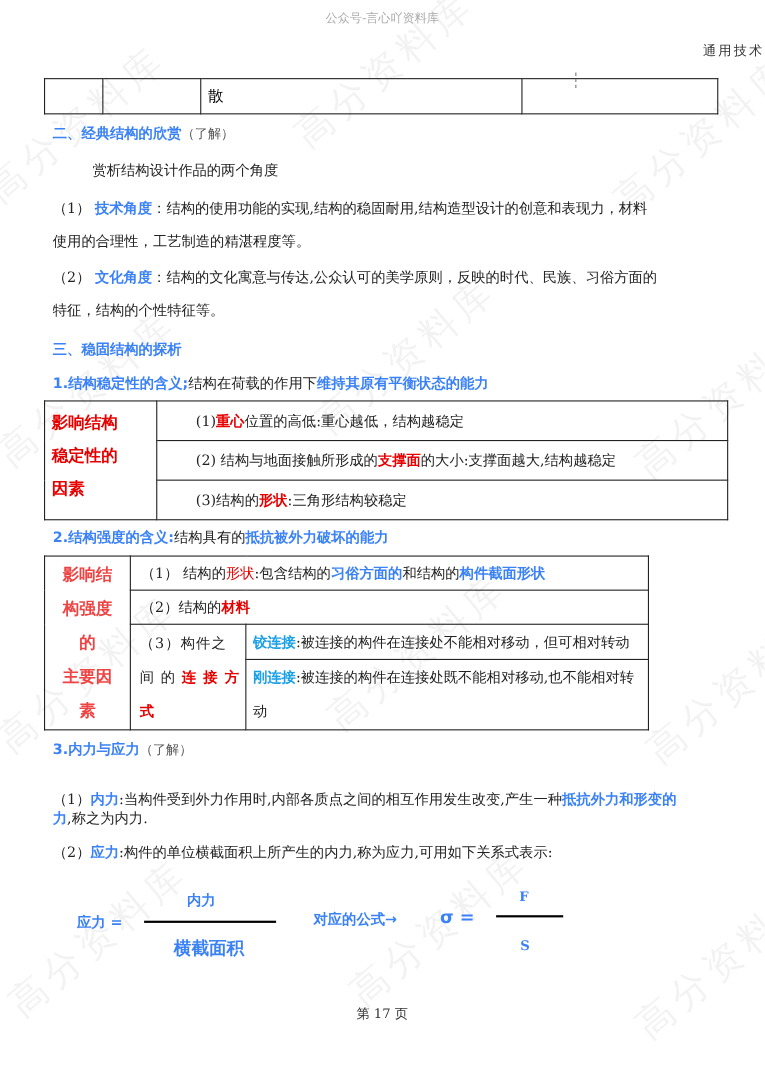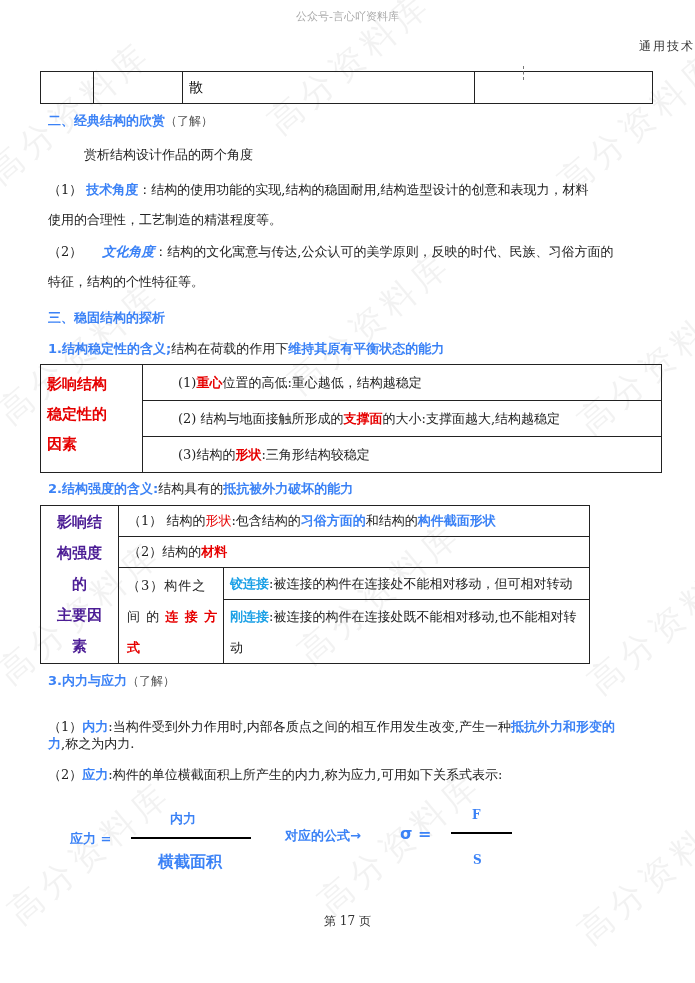--- a/index.html
+++ b/index.html
@@ -34,21 +34,21 @@
   .t0 { left: 40px; top: 71px; width: 613px; height: 32px; }
   .t0 td { height: 31px; }
 
   .t1 { left: 40px; top: 364px; width: 622px; }
   .t1 td { height: 35px; font-size: 13px; }
   .t1 .factor { width: 95px; color: #e60000; font-weight: bold; font-family: "DejaVu Sans", sans-serif; font-size: 15px; line-height: 30px; padding-left: 6px; vertical-align: top; padding-top: 4px; }
   .t1 .item { padding-left: 35px; }
 
   .t2 { left: 40px; top: 505px; width: 550px; }
   .t2 td { font-size: 13px; }
-  .t2 .factor { width: 77px; text-align: center; color: #4c1d95; font-weight: bold; font-family: "DejaVu Sans", sans-serif; font-size: 15px; line-height: 31px; }
+  .t2 .factor { width: 77px; text-align: center; color: #ef4444; font-weight: bold; font-family: "DejaVu Sans", sans-serif; font-size: 15px; line-height: 31px; }
   .t2 .row1 td, .t2 .row2 td { height: 30px; }
   .t2 .item { padding-left: 9px; }
   .t2 .conn { width: 96px; line-height: 31px; padding-left: 8px; letter-spacing: 1px; vertical-align: top; padding-top: 2px; }
   .t2 .sub { padding-left: 6px; height: 31px; }
   .t2 .sub2 { padding-left: 6px; line-height: 31px; height: 62px; }
 
   .line { left: 48px; font-size: 13px; }
   .formula-frac-line { position: absolute; height: 2px; background: #000; }
 </style>
 </head>
@@ -91,21 +91,21 @@
     <span class="b">二、经典结构的欣赏</span><span class="muted" style="font-size:12px;">（了解）</span>
   </div>
   <div class="abs line" style="top:146px;margin-left:36px;">赏析结构设计作品的两个角度</div>
 
   <div class="abs line" style="top:181px;">
     <span>（1）</span><span class="b" style="margin-left:4px;">技术角度</span><span>：</span><span>结构的使用功能的实现,结构的稳固耐用,结构造型设计的创意和表现力，材料</span>
   </div>
   <div class="abs line" style="top:211px;">使用的合理性，工艺制造的精湛程度等。</div>
 
   <div class="abs line" style="top:243px;">
-    <span>（2）</span><span class="b" style="margin-left:20px;font-style:italic;">文化角度</span><span>：</span><span>结构的文化寓意与传达,公众认可的美学原则，反映的时代、民族、习俗方面的</span>
+    <span>（2）</span><span class="b" style="margin-left:4px;">文化角度</span><span>：</span><span>结构的文化寓意与传达,公众认可的美学原则，反映的时代、民族、习俗方面的</span>
   </div>
   <div class="abs line" style="top:273px;">特征，结构的个性特征等。</div>
 
   <div class="abs line b" style="top:309px;">三、稳固结构的探析</div>
 
   <div class="abs line" style="top:340px;text-align:center;">
     <span class="b">1.结构稳定性的含义;</span><span>结构在荷载的作用下</span><span class="b">维持其原有平衡状态的能力</span>
   </div>
 
   <table class="t1">

